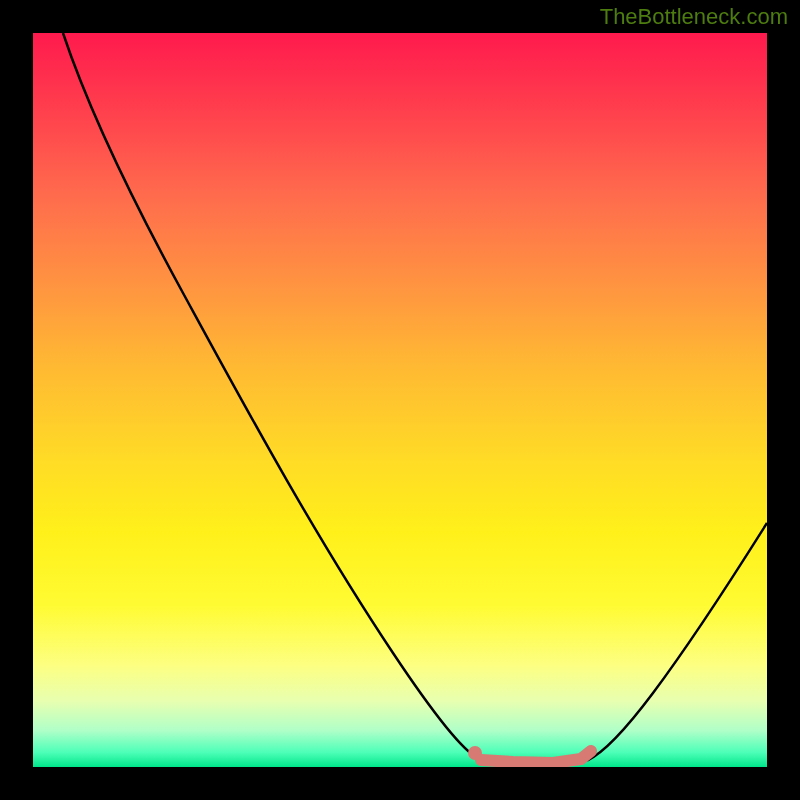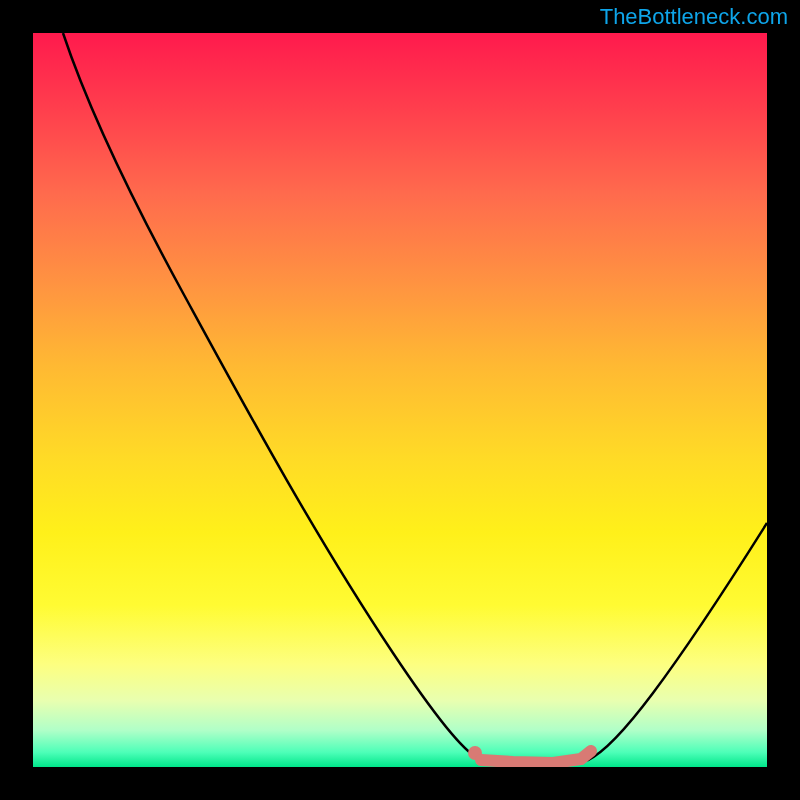--- a/index.html
+++ b/index.html
@@ -7,21 +7,21 @@
     width: 800px;
     height: 800px;
     background: #000;
     position: relative;
     font-family: Arial, sans-serif;
   }
   .watermark {
     position: absolute;
     top: 4px;
     right: 12px;
-    color: #0ea5e9;
+    color: #4d7c0f;
     font-size: 22px;
     font-weight: 500;
     z-index: 10;
   }
   .plot-area {
     position: absolute;
     left: 33px;
     top: 33px;
     width: 734px;
     height: 734px;

